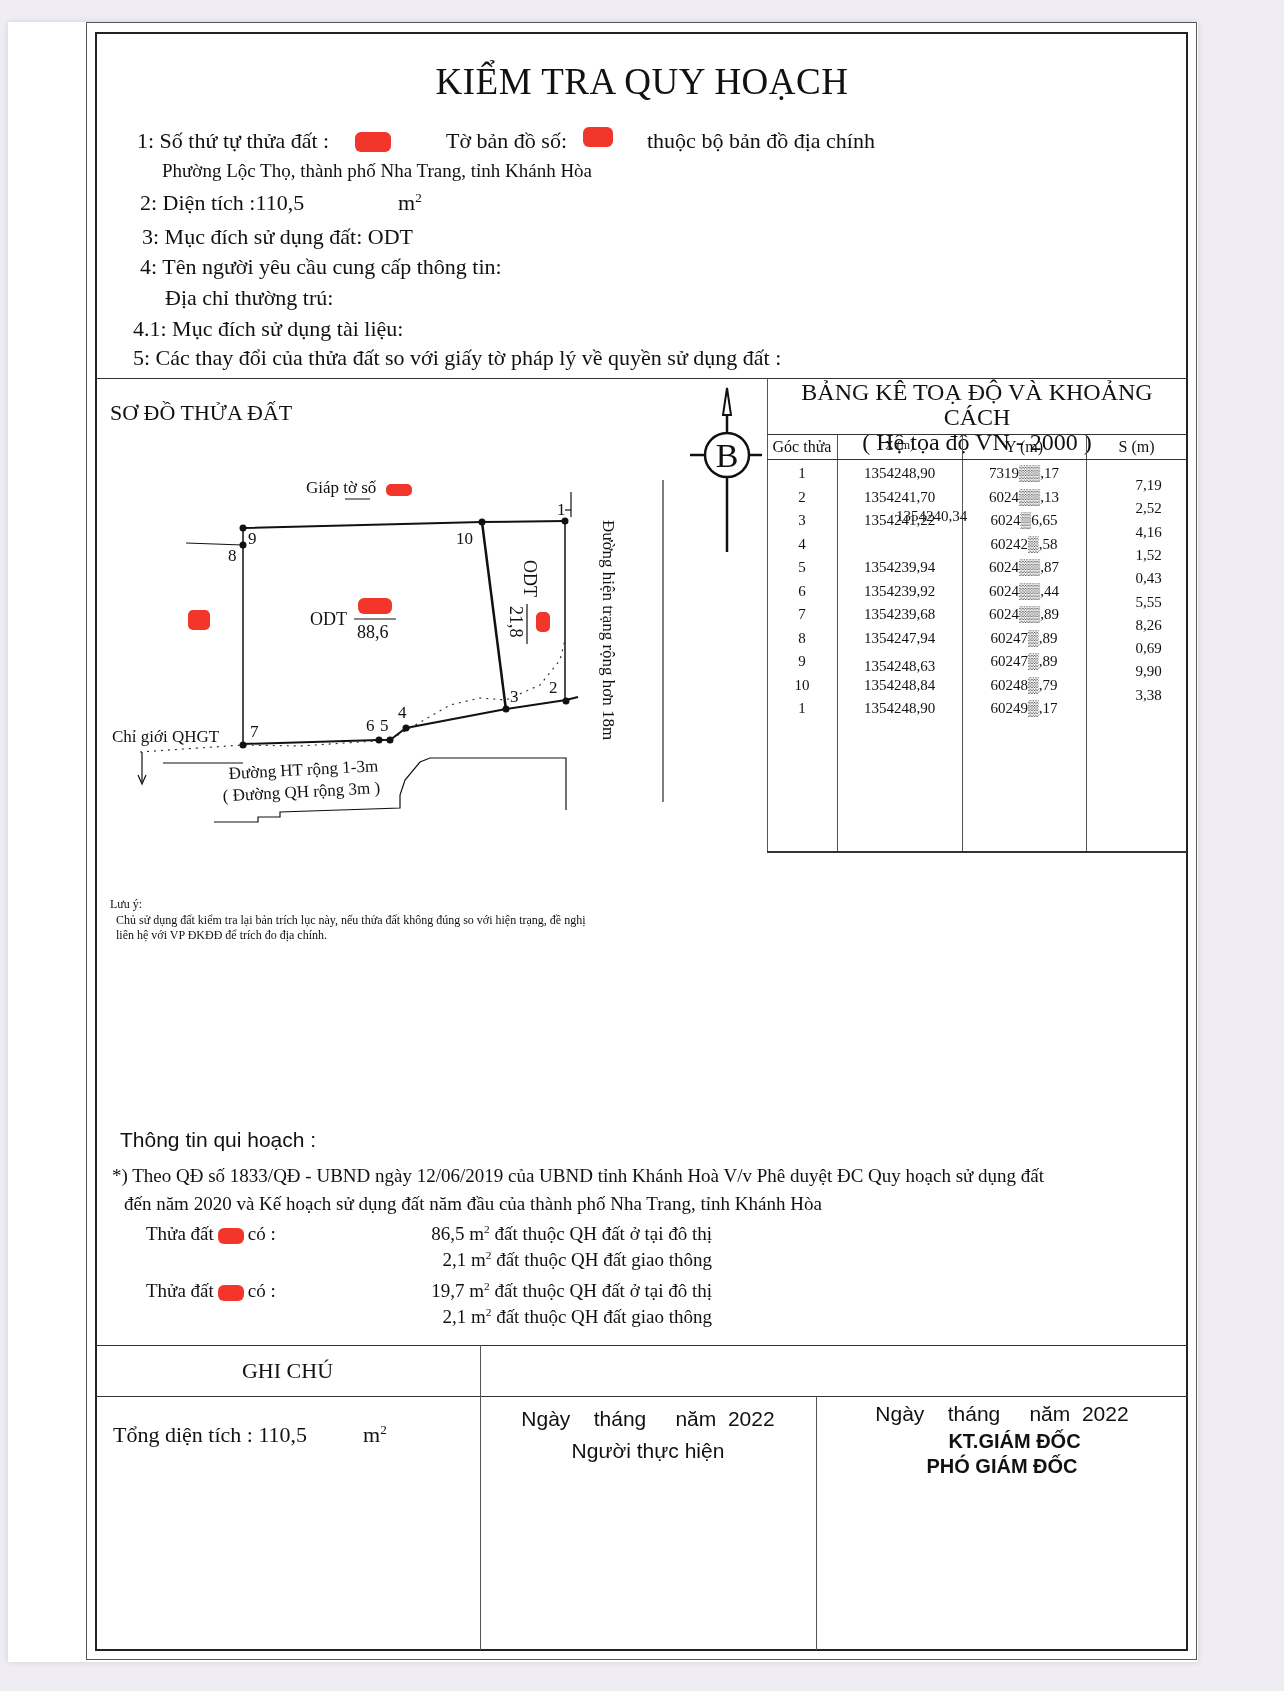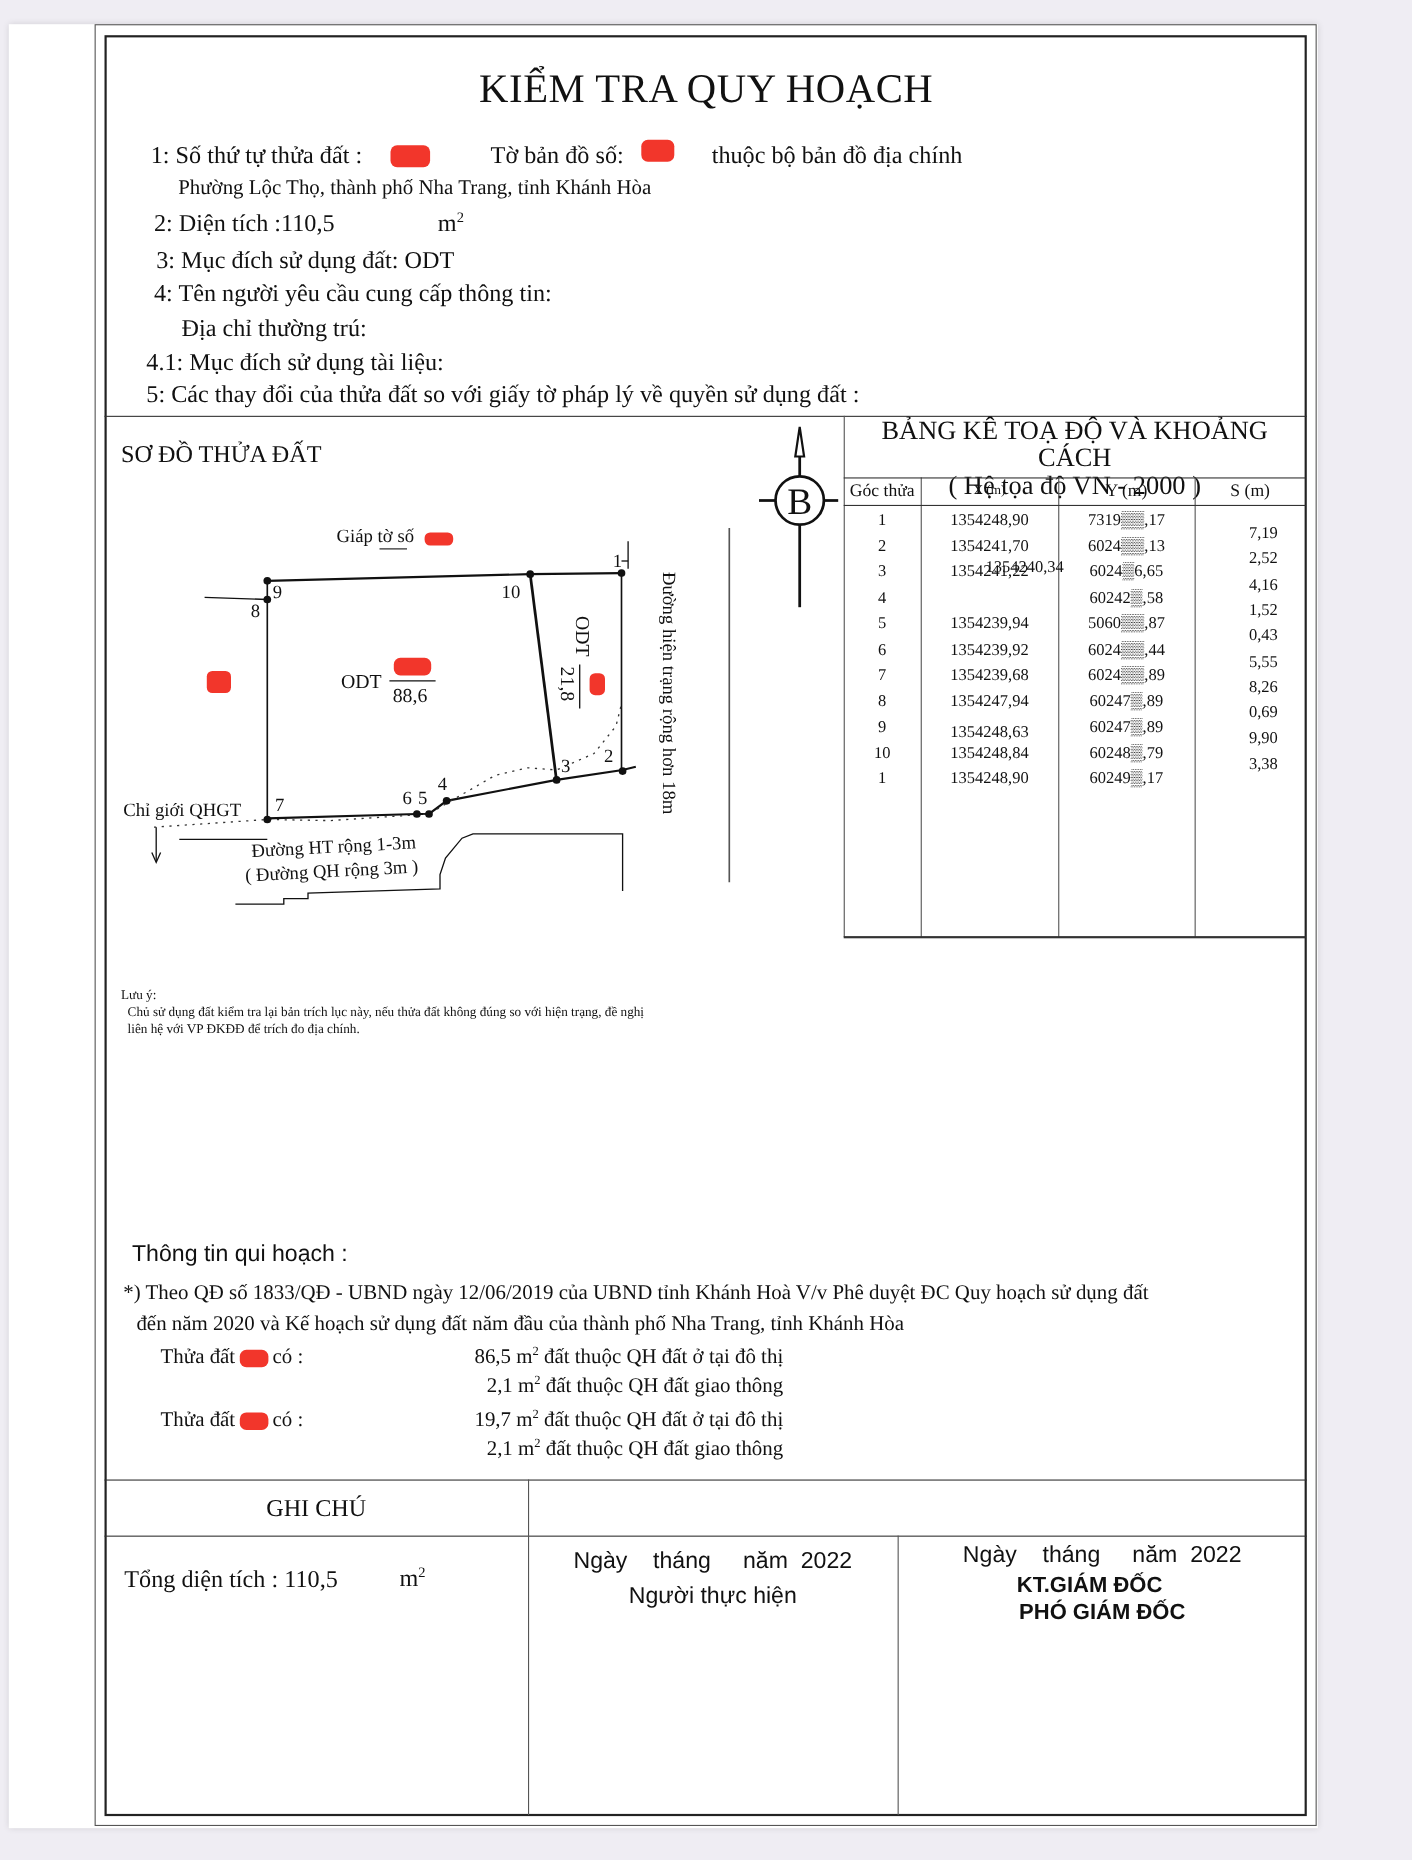--- a/index.html
+++ b/index.html
@@ -160,21 +160,21 @@
     <div class="coltxt" style="left: 837px; width: 125px; top: 488.5px;">1354241,70</div>
     <div class="coltxt" style="left: 962px; width: 124px; top: 488.5px;">6024▒▒,13</div>
     <div class="coltxt" style="left: 767px; width: 70px; top: 512px;">3</div>
     <div class="coltxt" style="left: 837px; width: 125px; top: 512px;">1354241,22</div>
     <div class="coltxt" style="left: 962px; width: 124px; top: 512px;">6024▒6,65</div>
     <div class="coltxt" style="left: 767px; width: 70px; top: 535.5px;">4</div>
     <div class="coltxt" style="left: 837px; width: 125px; top: 508px; margin-left: 32px;">1354240,34</div>
     <div class="coltxt" style="left: 962px; width: 124px; top: 535.5px;">60242▒,58</div>
     <div class="coltxt" style="left: 767px; width: 70px; top: 559px;">5</div>
     <div class="coltxt" style="left: 837px; width: 125px; top: 559px;">1354239,94</div>
-    <div class="coltxt" style="left: 962px; width: 124px; top: 559px;">5060▒▒,87</div>
+    <div class="coltxt" style="left: 962px; width: 124px; top: 559px;">6024▒▒,87</div>
     <div class="coltxt" style="left: 767px; width: 70px; top: 582.5px;">6</div>
     <div class="coltxt" style="left: 837px; width: 125px; top: 582.5px;">1354239,92</div>
     <div class="coltxt" style="left: 962px; width: 124px; top: 582.5px;">6024▒▒,44</div>
     <div class="coltxt" style="left: 767px; width: 70px; top: 606px;">7</div>
     <div class="coltxt" style="left: 837px; width: 125px; top: 606px;">1354239,68</div>
     <div class="coltxt" style="left: 962px; width: 124px; top: 606px;">6024▒▒,89</div>
     <div class="coltxt" style="left: 767px; width: 70px; top: 629.5px;">8</div>
     <div class="coltxt" style="left: 837px; width: 125px; top: 629.5px;">1354247,94</div>
     <div class="coltxt" style="left: 962px; width: 124px; top: 629.5px;">60247▒,89</div>
     <div class="coltxt" style="left: 767px; width: 70px; top: 653px;">9</div>
@@ -220,14 +220,14 @@
 <div class="vline" style="left:480px; top:1345px; height:305px;"></div>
 <div class="vline" style="left:816px; top:1396px; height:254px;"></div>
 
 <div class="abs t20" style="left:95px; width:385px; text-align:center; top:1358px;">GHI CHÚ</div>
 <div class="abs t20" style="left:113px; top:1422px;"><span>Tổng diện tích : 110,5</span><span style="margin-left:56px;">m</span><sup>2</sup></div>
 
 <div class="abs sans" style="left:480px; width:336px; text-align:center; top:1407px; font-size:21px; white-space:pre;">Ngày    tháng     năm  2022</div>
 <div class="abs sans" style="left:480px; width:336px; text-align:center; top:1439px; font-size:21px;">Người thực hiện</div>
 
 <div class="abs sans" style="left:816px; width:372px; text-align:center; top:1402px; font-size:21px; white-space:pre;">Ngày    tháng     năm  2022</div>
-<div class="abs sans" style="left:816px; width:349px; text-align:center; top:1430px; font-size:20px; font-weight:bold;">KT.GIÁM ĐỐC</div>
+<div class="abs sans" style="left:816px; width:349px; text-align:center; top:1430px; font-size:20px; font-weight:bold;padding-left:24px;">KT.GIÁM ĐỐC</div>
 <div class="abs sans" style="left:816px; width:372px; text-align:center; top:1455px; font-size:20px; font-weight:bold;">PHÓ GIÁM ĐỐC</div>
 
 </body></html>

